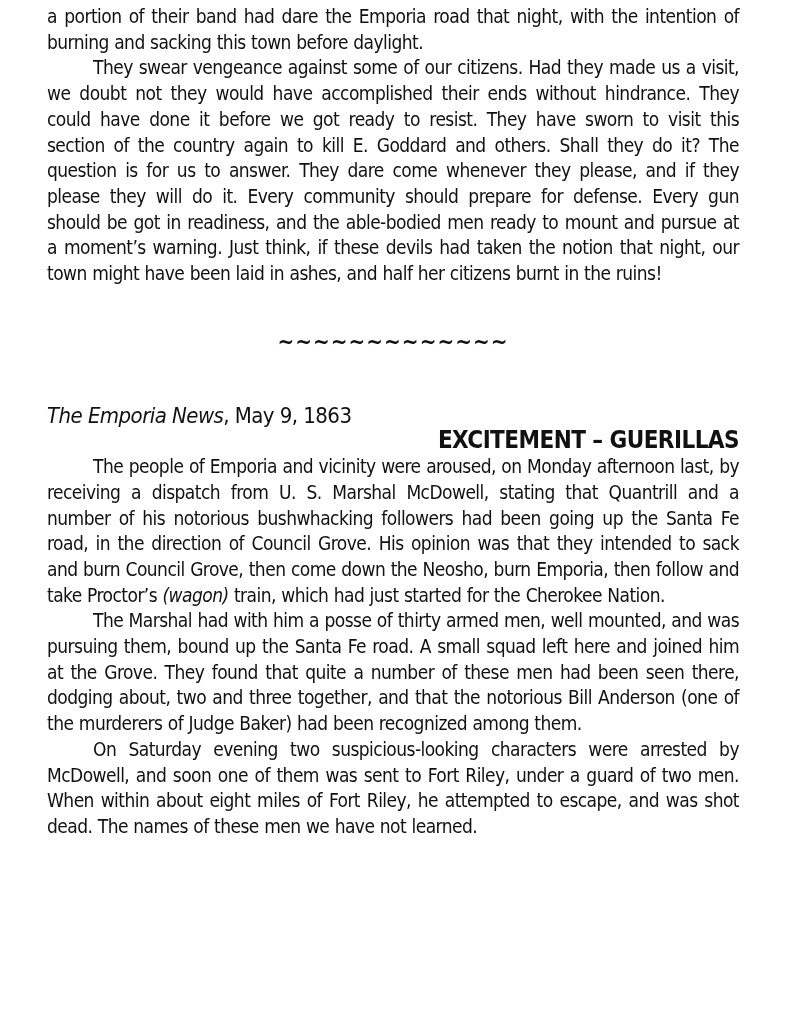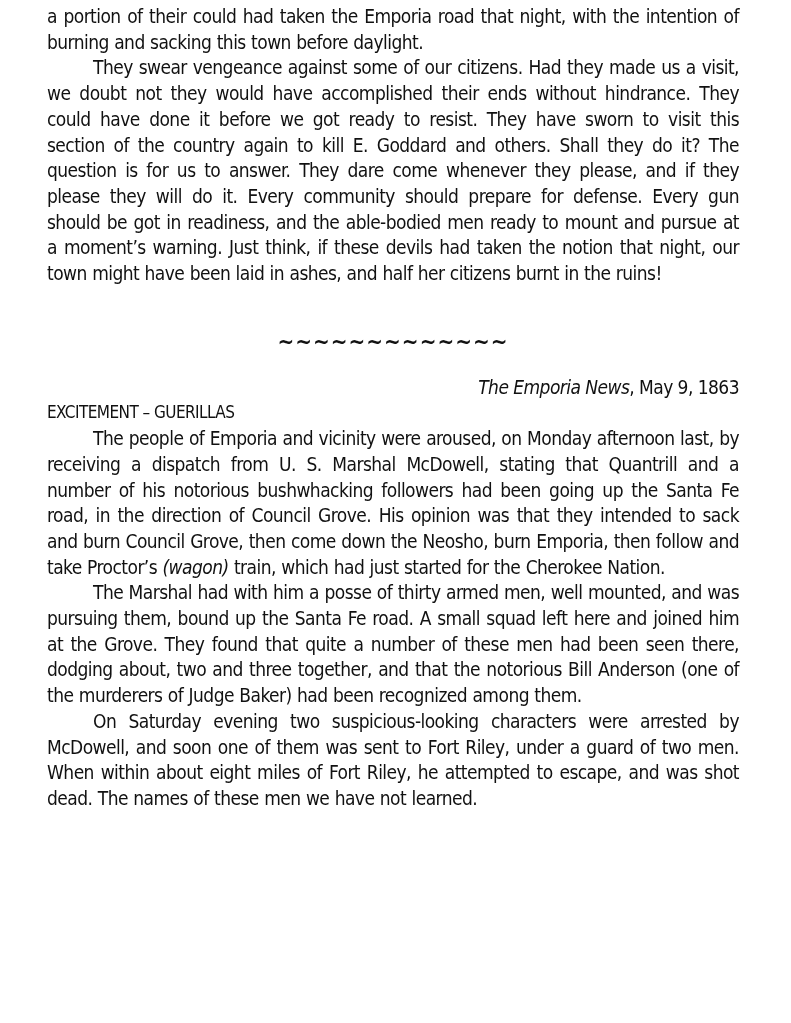--- a/index.html
+++ b/index.html
@@ -42,40 +42,41 @@
       letter-spacing: 1px;
       margin-top: 39px;
       height: 30px;
       line-height: 30px;
     }
     .divider .tilde {
       display: inline-block;
       transform: scaleY(1.1);
     }
     .source-line {
-      text-align: right;
-      font-size: 19px;
+      text-align: left;
+      font-size: 22px;
       line-height: 25.7px;
       letter-spacing: -0.55px;
-      margin-top: 19px;
+      margin-top: 47px;
     }
     .headline {
-      text-align: left;
-      font-size: 17px;
+      text-align: right;
+      font-size: 24px;
       line-height: 25.7px;
       letter-spacing: -0.55px;
+      font-weight: bold;
     }
     em { font-style: italic; }
   </style>
 </head>
 <body>
 
 <div class="page">
 
-  <p class="para">a portion of their could had taken the Emporia road that night, with the intention of burning and sacking this town before daylight.</p>
+  <p class="para">a portion of their band had dare the Emporia road that night, with the intention of burning and sacking this town before daylight.</p>
 
   <p class="para indent">They swear vengeance against some of our citizens. Had they made us a visit, we doubt not they would have accomplished their ends without hindrance. They could have done it before we got ready to resist. They have sworn to visit this section of the country again to kill E. Goddard and others. Shall they do it? The question is for us to answer. They dare come whenever they please, and if they please they will do it. Every community should prepare for defense. Every gun should be got in readiness, and the able-bodied men ready to mount and pursue at a moment’s warning. Just think, if these devils had taken the notion that night, our town might have been laid in ashes, and half her citizens burnt in the ruins!</p>
 
   <div class="divider">
     <span class="tilde">~~~~~~~~~~~~~</span>
   </div>
 
   <div class="source-line">
     <em>The Emporia News</em><span>, May 9, 1863</span>
   </div>

